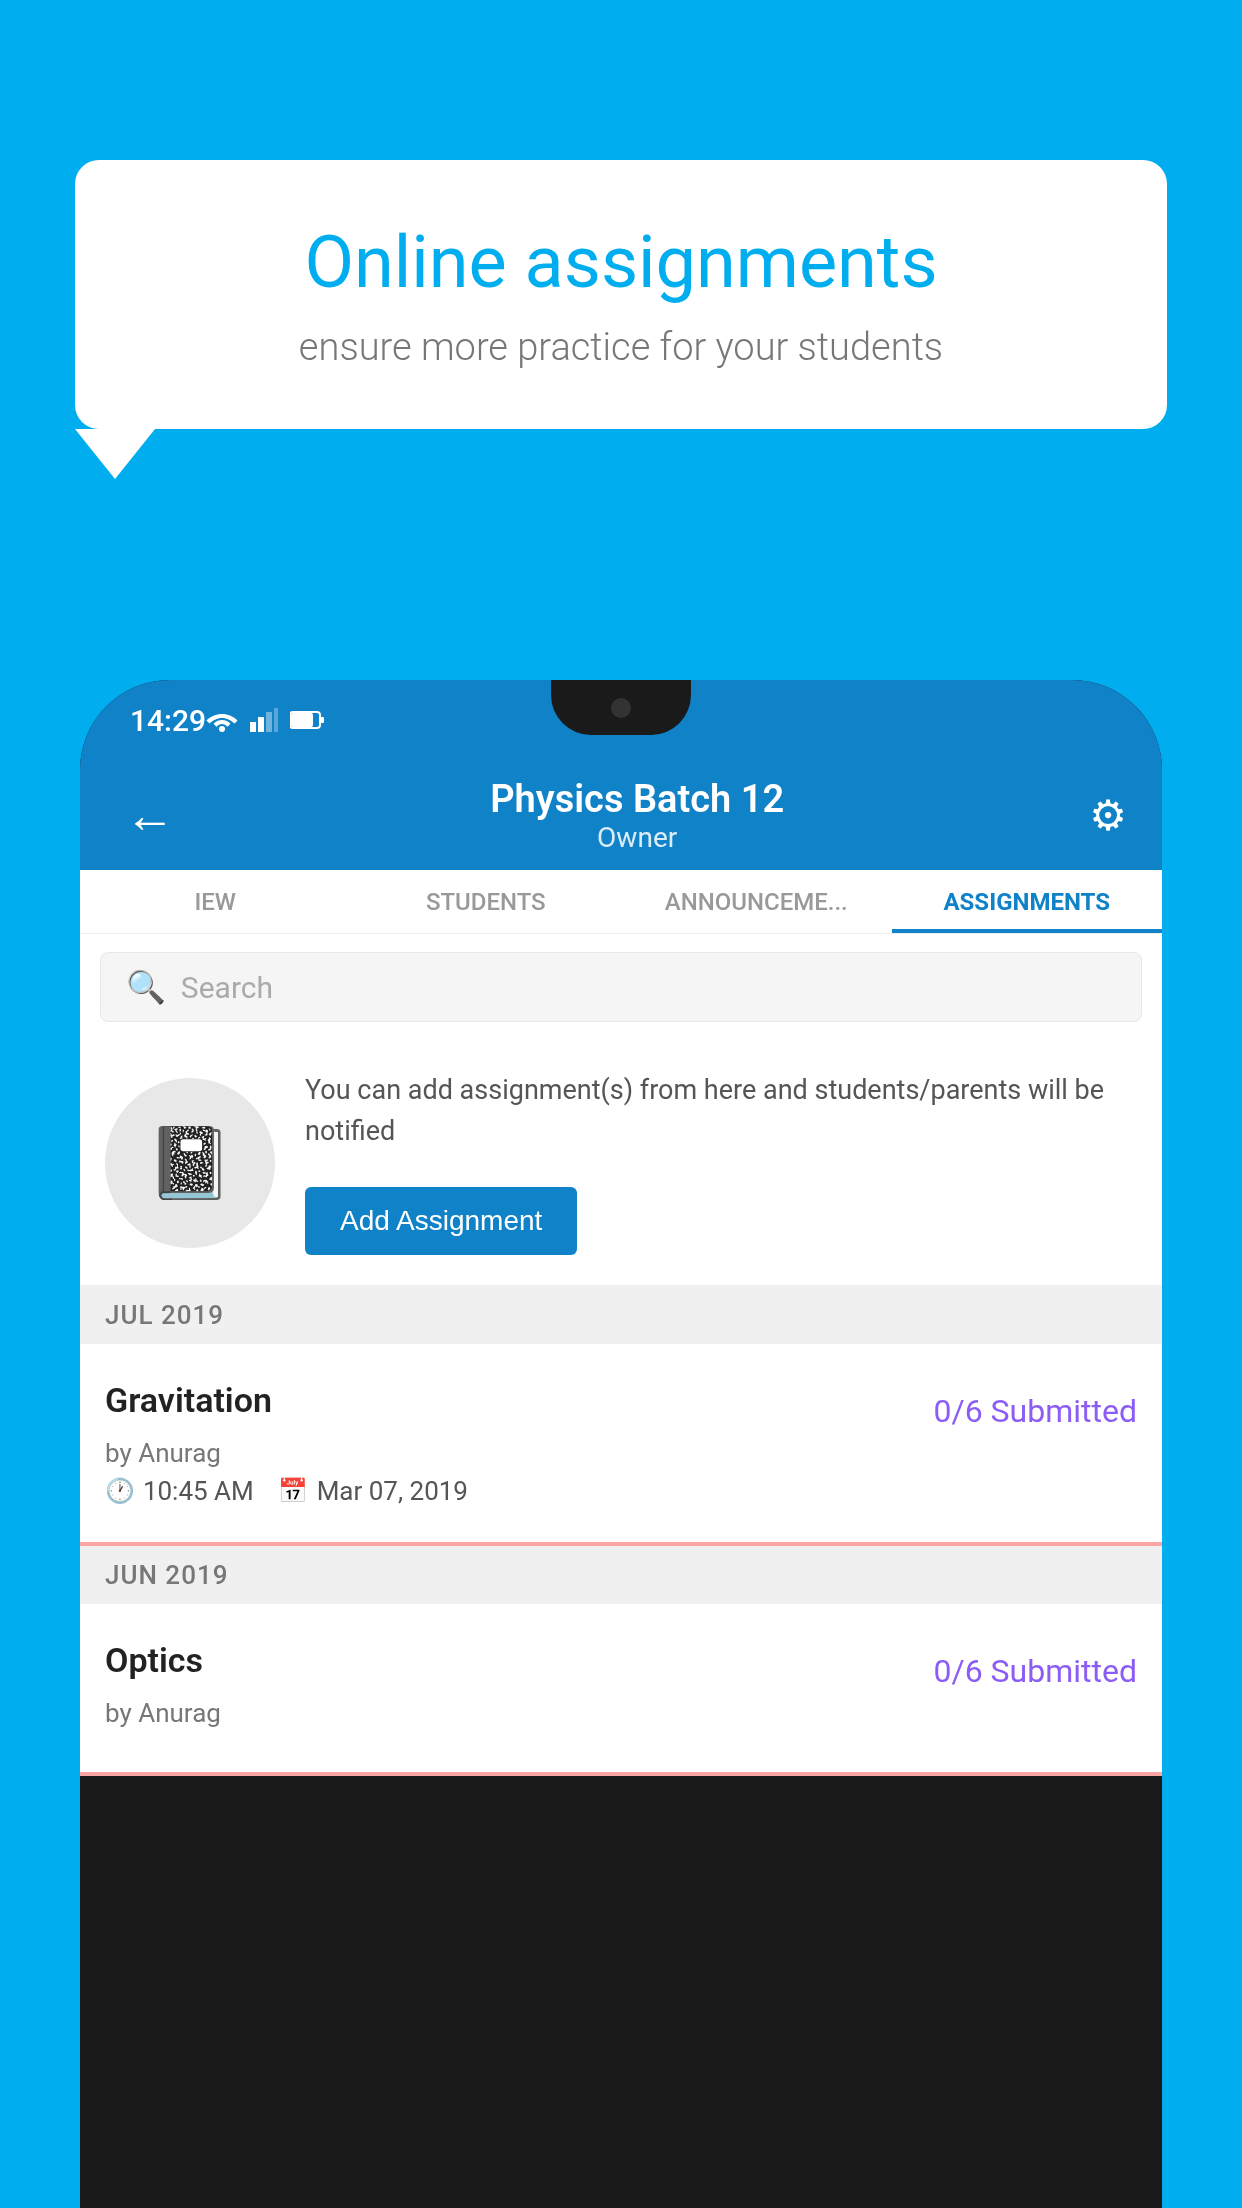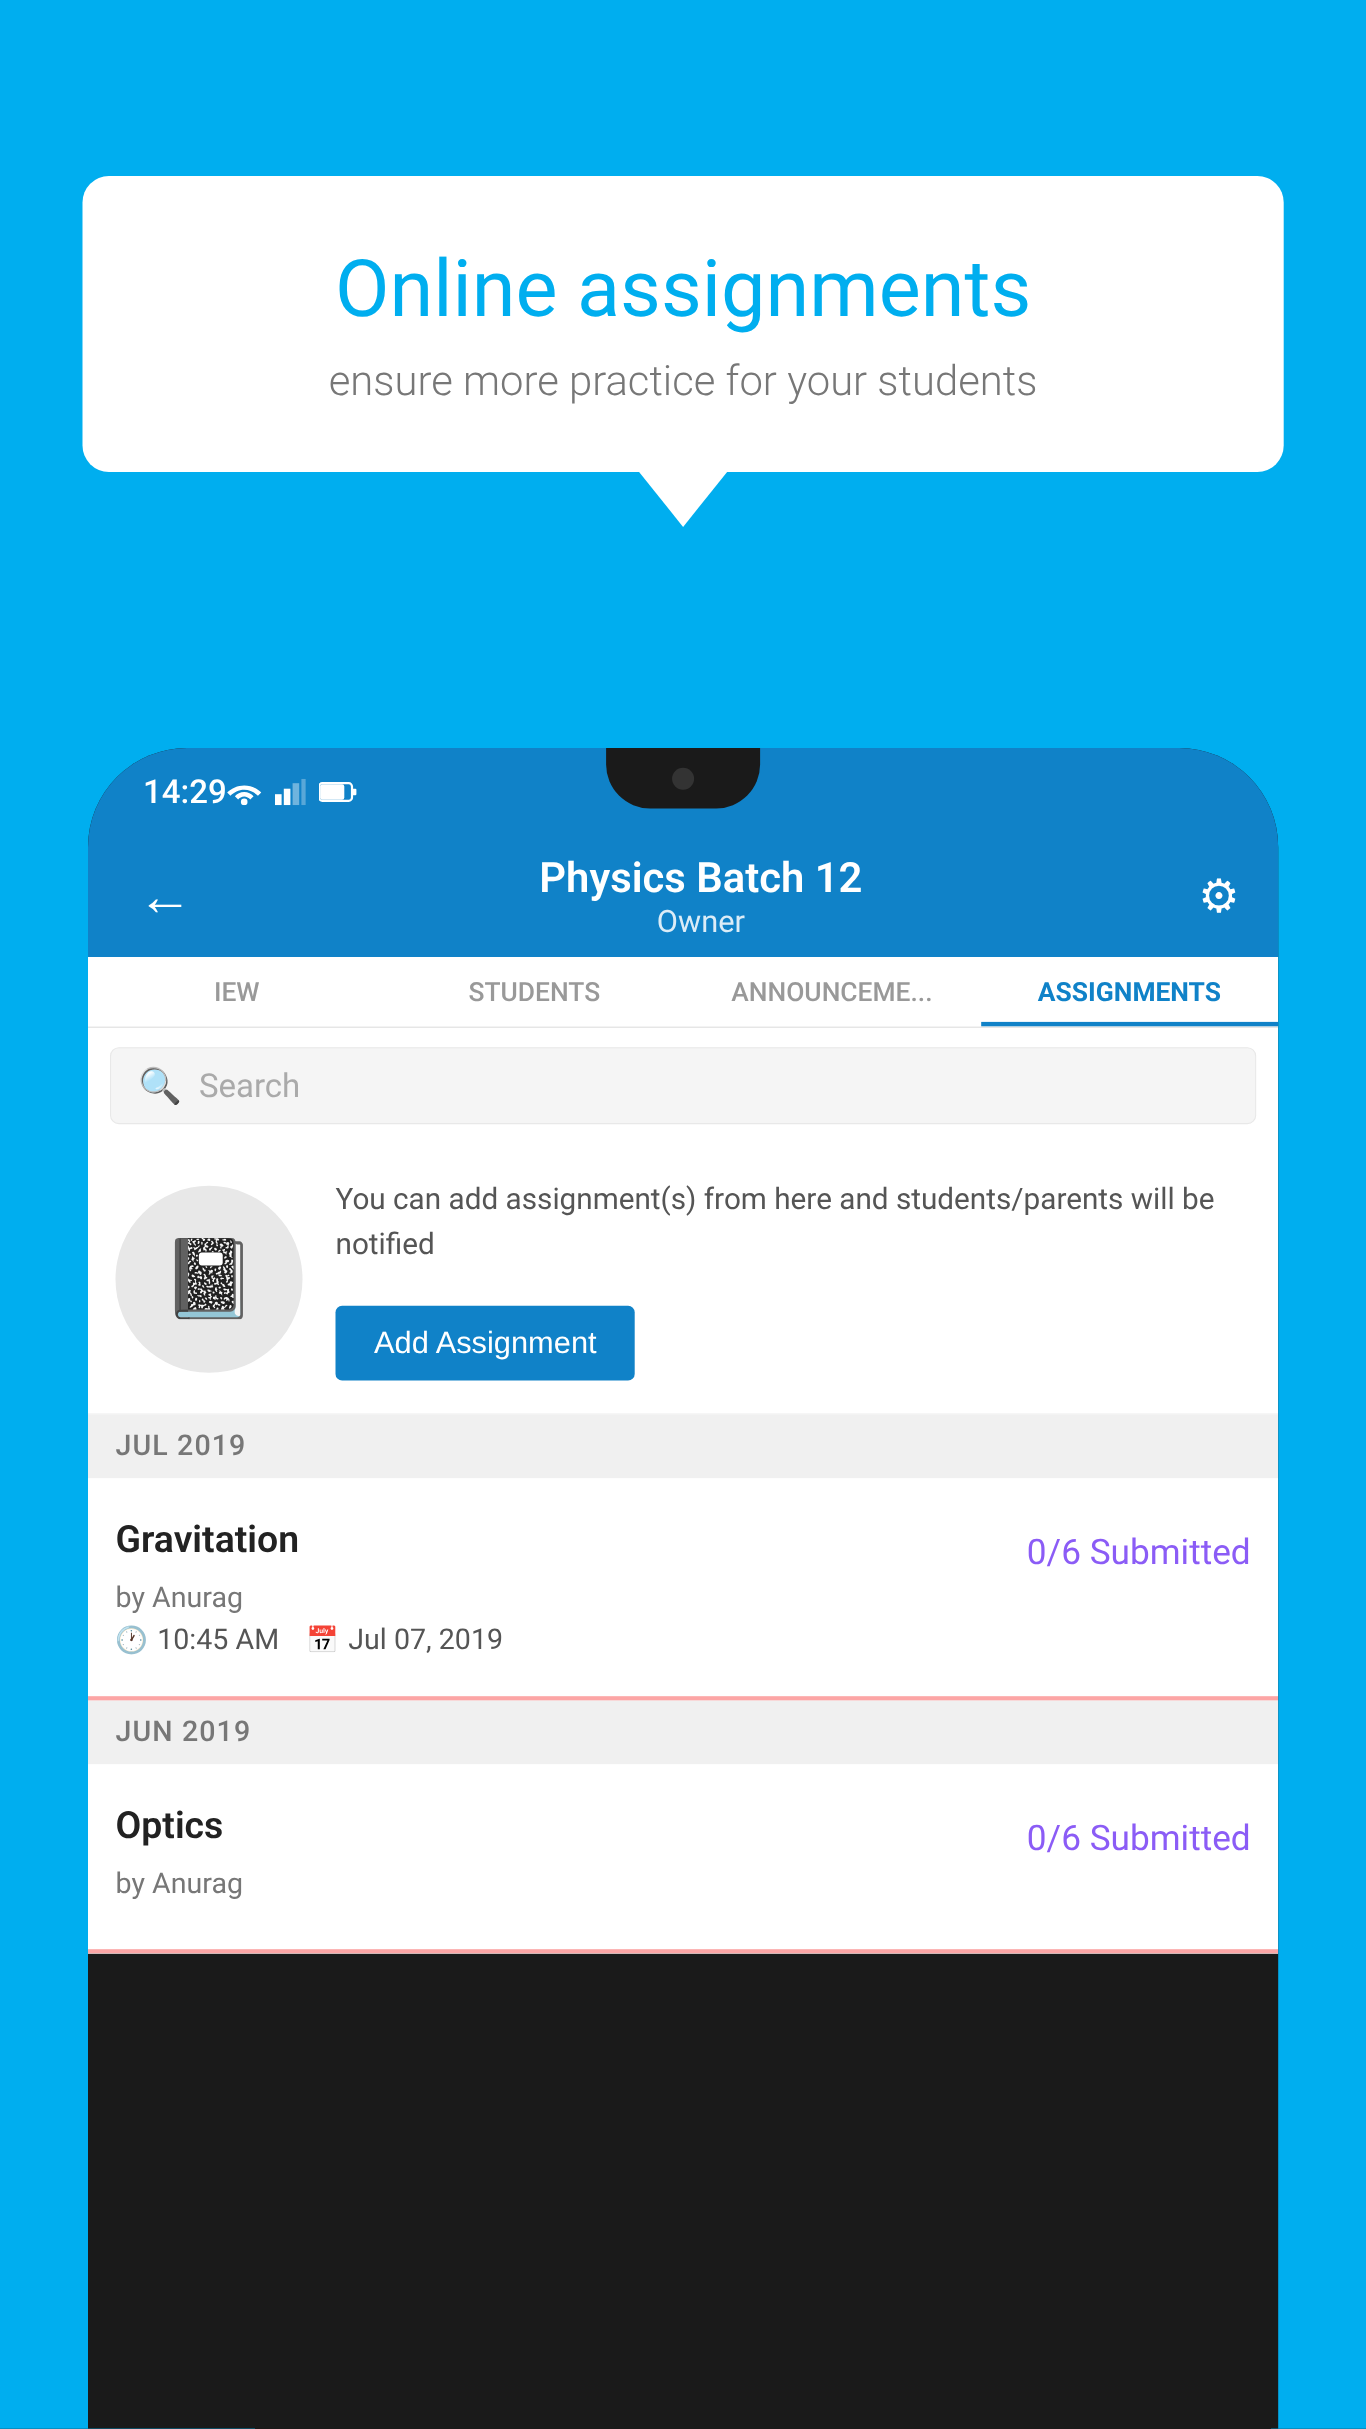--- a/index.html
+++ b/index.html
@@ -13,21 +13,21 @@
     }
 
     
     .speech-bubble-container {
       position: absolute;
       top: 160px;
       left: 75px;
       right: 75px;
       display: flex;
       flex-direction: column;
-      align-items: center;
+      align-items: flex-start;
     }
     .speech-bubble {
       background: white;
       border-radius: 24px;
       padding: 60px 70px;
       width: 100%;
       text-align: center;
     }
     .speech-bubble-title {
       color: #00AEEF;
@@ -392,21 +392,21 @@
         <span class="assignment-submitted">0/6 Submitted</span>
       </div>
       <div class="assignment-author">by Anurag</div>
       <div class="assignment-meta">
         <div class="meta-item">
           <span class="meta-icon">🕐</span>
           <span>10:45 AM</span>
         </div>
         <div class="meta-item">
           <span class="meta-icon">📅</span>
-          <span>Jul 07, 2019</span>
+          <span>Mar 07, 2019</span>
         </div>
       </div>
     </div>
 
     <div class="section-header">JUN 2019</div>
 
     <div class="assignment-item">
       <div class="assignment-row1">
         <span class="assignment-name">Optics</span>
         <span class="assignment-submitted">0/6 Submitted</span>

